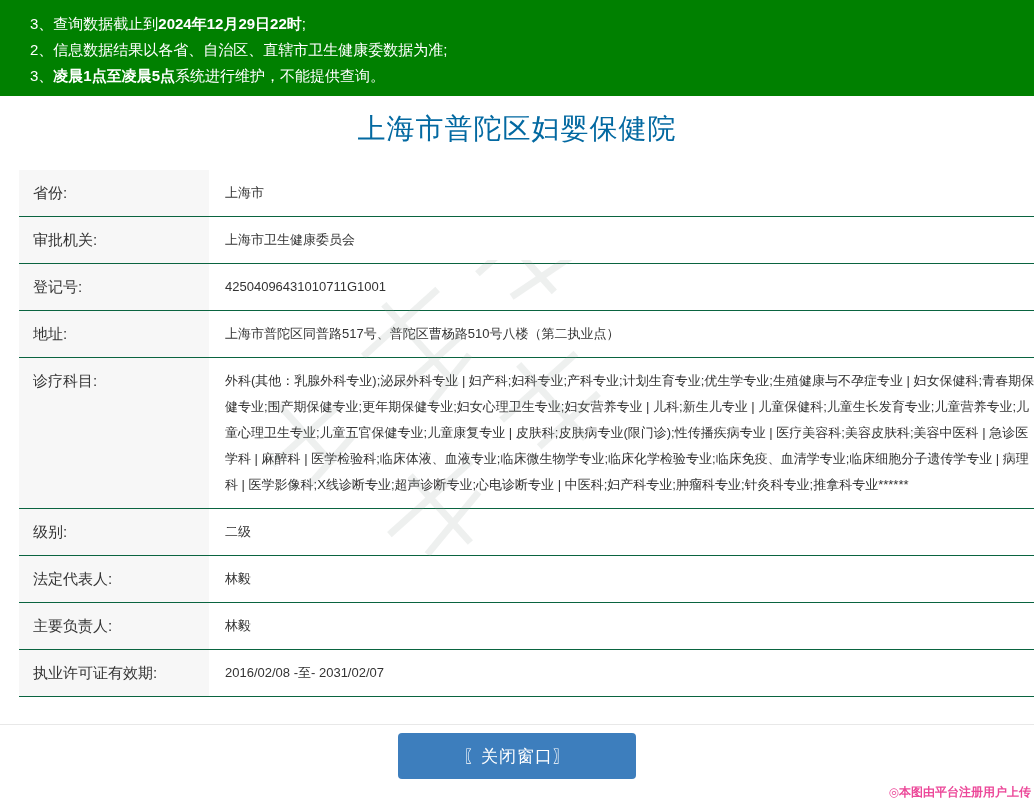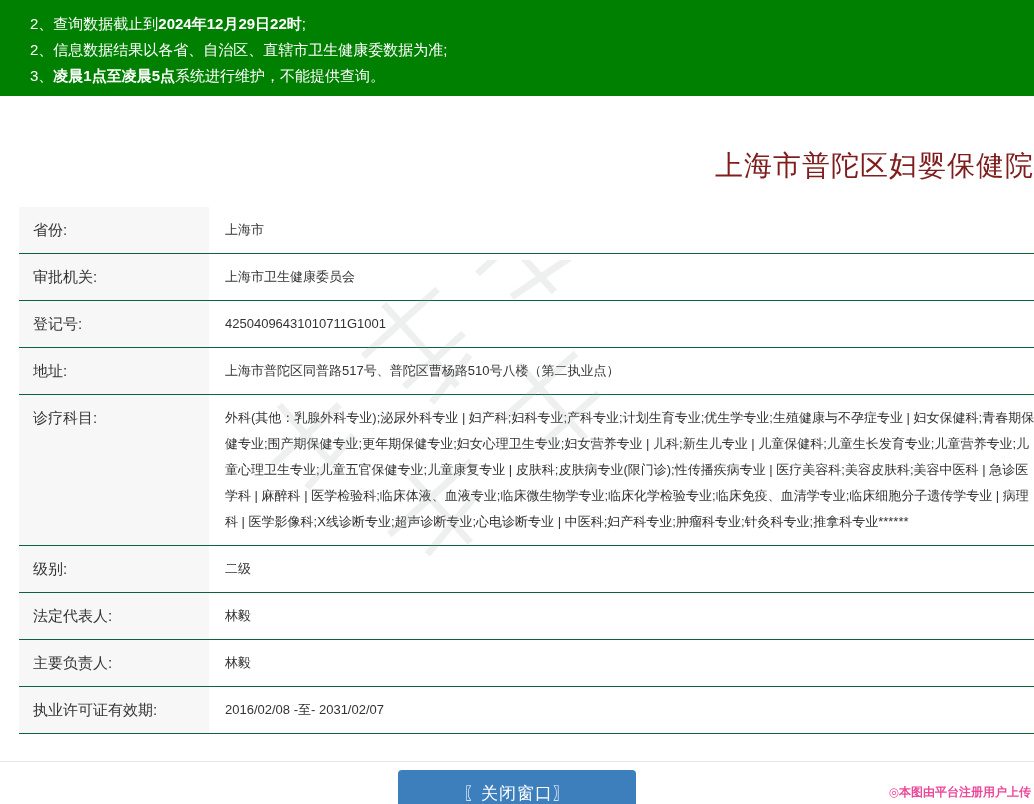--- a/index.html
+++ b/index.html
@@ -21,25 +21,25 @@
     background:var(--accent);
     color:#fff;
     padding:11px 20px 0 30px;
     font-size:15px;
   }
   .notice-line{line-height:26px;white-space:nowrap;}
   .notice-line b{font-weight:bold;margin-top:10px;}
 
   
   .title{
-    margin:51px 0 22px 0;
-    text-align:right;
+    margin:14px 0 22px 0;
+    text-align:center;
     font-size:28px;
     font-weight:500;
-    color:#7f1d1d;
+    color:#0369a1;
     letter-spacing:1px;
   }
 
   
   .table{width:1034px;margin-left:19px;}
   .row{
     display:flex;
     align-items:stretch;
     border-bottom:1px solid var(--sep);
     min-height:46px;
@@ -103,21 +103,21 @@
     pointer-events:none;
   }
 </style>
 </head>
 <body>
 
 <div class="page">
 
   <div class="notice">
     <div id="notice-lines">
-        <div class="notice-line"><span>2、查询数据截止到</span><b>2024年12月29日22时</b><span>;</span></div>
+        <div class="notice-line"><span>3、查询数据截止到</span><b>2024年12月29日22时</b><span>;</span></div>
         <div class="notice-line"><span>2、信息数据结果以各省、自治区、直辖市卫生健康委数据为准;</span></div>
         <div class="notice-line"><span>3、</span><b>凌晨1点至凌晨5点</b><span>系统进行维护，不能提供查询。</span></div>
       </div>
   </div>
 
   <h1 class="title">上海市普陀区妇婴保健院</h1>
 
   <div class="table" id="info-table">
       <div class="row">
         <div class="cell-label">省份:</div>

